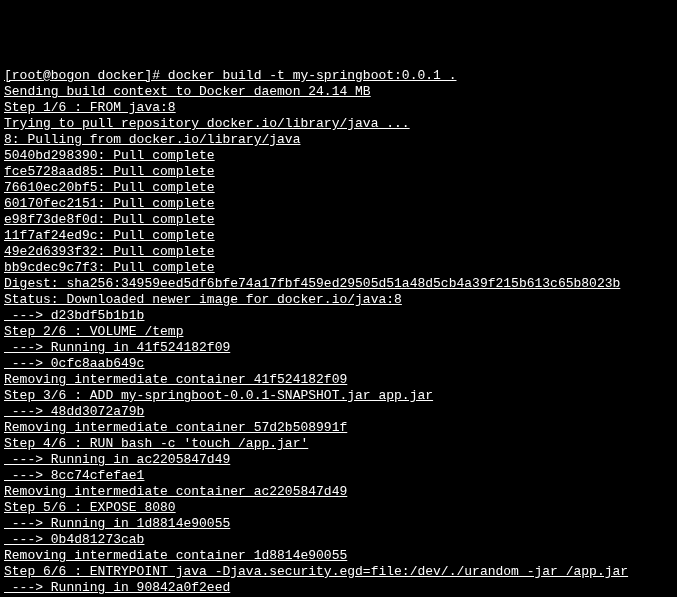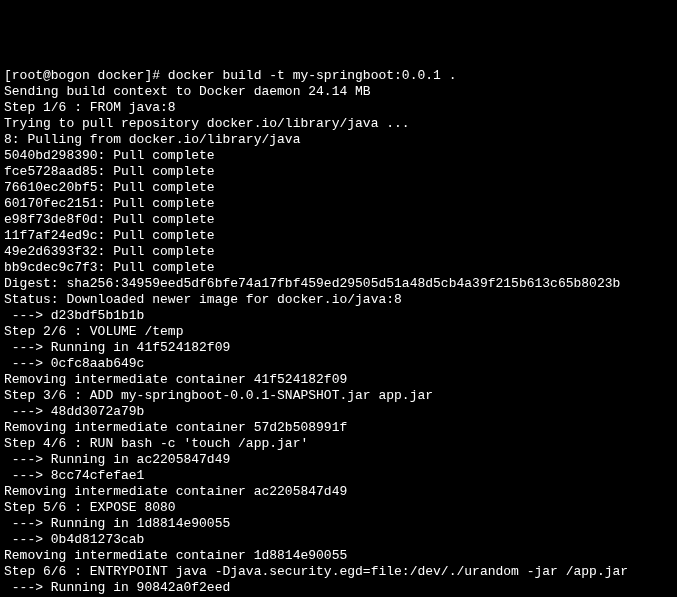--- a/index.html
+++ b/index.html
@@ -14,20 +14,21 @@
       font-size: 13px;
       line-height: 16px;
       padding: 4px;
       width: 677px;
       height: 597px;
       overflow: hidden;
       white-space: pre;
     }
     .terminal-line {
       display: block;
+      text-decoration: underline;
     }
   </style>
 </head>
 <body>
 
 
 
 <div id="terminal-container"><span class="terminal-line">[root@bogon docker]# docker build -t my-springboot:0.0.1 .</span><span class="terminal-line">Sending build context to Docker daemon 24.14 MB</span><span class="terminal-line">Step 1/6 : FROM java:8</span><span class="terminal-line">Trying to pull repository docker.io/library/java ...</span><span class="terminal-line">8: Pulling from docker.io/library/java</span><span class="terminal-line">5040bd298390: Pull complete</span><span class="terminal-line">fce5728aad85: Pull complete</span><span class="terminal-line">76610ec20bf5: Pull complete</span><span class="terminal-line">60170fec2151: Pull complete</span><span class="terminal-line">e98f73de8f0d: Pull complete</span><span class="terminal-line">11f7af24ed9c: Pull complete</span><span class="terminal-line">49e2d6393f32: Pull complete</span><span class="terminal-line">bb9cdec9c7f3: Pull complete</span><span class="terminal-line">Digest: sha256:34959eed5df6bfe74a17fbf459ed29505d51a48d5cb4a39f215b613c65b8023b</span><span class="terminal-line">Status: Downloaded newer image for docker.io/java:8</span><span class="terminal-line"> ---&gt; d23bdf5b1b1b</span><span class="terminal-line">Step 2/6 : VOLUME /temp</span><span class="terminal-line"> ---&gt; Running in 41f524182f09</span><span class="terminal-line"> ---&gt; 0cfc8aab649c</span><span class="terminal-line">Removing intermediate container 41f524182f09</span><span class="terminal-line">Step 3/6 : ADD my-springboot-0.0.1-SNAPSHOT.jar app.jar</span><span class="terminal-line"> ---&gt; 48dd3072a79b</span><span class="terminal-line">Removing intermediate container 57d2b508991f</span><span class="terminal-line">Step 4/6 : RUN bash -c 'touch /app.jar'</span><span class="terminal-line"> ---&gt; Running in ac2205847d49</span><span class="terminal-line"></span><span class="terminal-line"> ---&gt; 8cc74cfefae1</span><span class="terminal-line">Removing intermediate container ac2205847d49</span><span class="terminal-line">Step 5/6 : EXPOSE 8080</span><span class="terminal-line"> ---&gt; Running in 1d8814e90055</span><span class="terminal-line"> ---&gt; 0b4d81273cab</span><span class="terminal-line">Removing intermediate container 1d8814e90055</span><span class="terminal-line">Step 6/6 : ENTRYPOINT java -Djava.security.egd=file:/dev/./urandom -jar /app.jar</span><span class="terminal-line"> ---&gt; Running in 90842a0f2eed</span><span class="terminal-line"> ---&gt; 27aca149f266</span></div>
 
 

